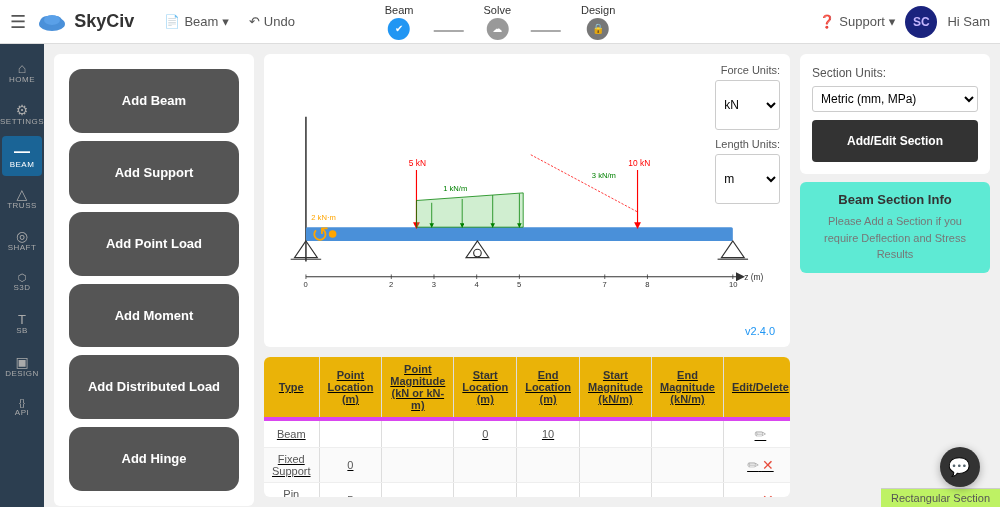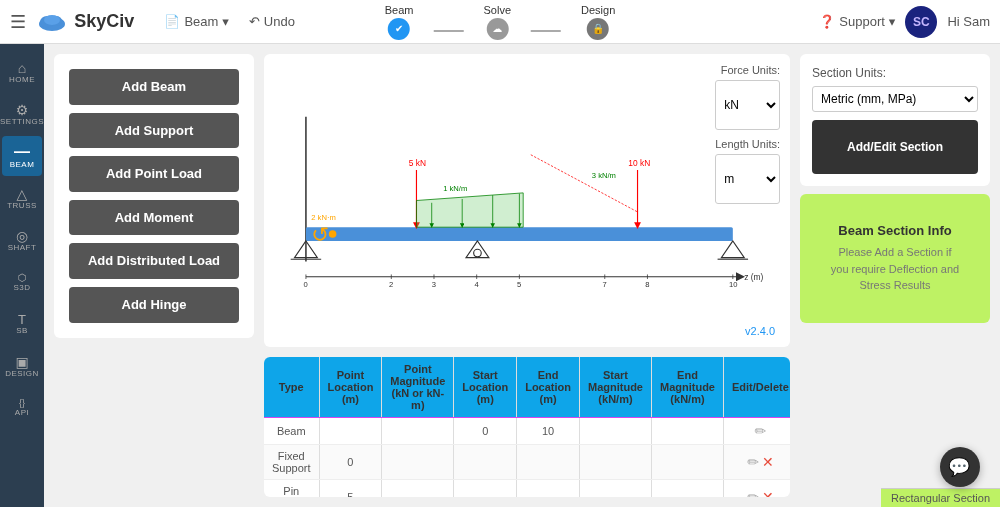--- a/index.html
+++ b/index.html
@@ -66,54 +66,54 @@
     
     .content { flex: 1; display: flex; gap: 10px; padding: 10px; overflow: hidden; }
 
     
     .left-panel { width: 200px; flex-shrink: 0; display: flex; flex-direction: column; gap: 0; }
     .action-panel { background: white; border-radius: 6px; padding: 15px; display: flex; flex-direction: column; gap: 8px; }
     .action-btn {
       background: #555;
       color: white;
       border: none;
-      border-radius: 4px;
-      padding: 10px 12px;
+      border-radius: 13px;
+      padding: 24px 12px;
       cursor: pointer;
       font-size: 13px;
       font-weight: bold;
       text-align: center;
       line-height: 1.2;
     }
 
     
-    .center-panel { flex: 1; display: flex; flex-direction: column; gap: 10px; overflow: hidden; }
+    .center-panel { flex: 1; display: flex; flex-direction: column; gap: 10px; overflow: hidden; text-decoration: underline; }
     .canvas-area { background: white; border-radius: 6px; flex: 1; position: relative; overflow: hidden; min-height: 0; }
     .canvas-controls { position: absolute; top: 10px; right: 10px; display: flex; flex-direction: column; gap: 8px; }
     .unit-group { display: flex; flex-direction: column; gap: 4px; }
     .unit-label { font-size: 11px; color: #555; text-align: right; }
     .unit-select { border: 1px solid #ccc; border-radius: 3px; padding: 16px 4px; font-size: 12px; background: white; cursor: pointer; }
     .version-tag { position: absolute; bottom: 10px; right: 15px; color: #2196f3; font-size: 11px; }
 
     
     .table-area { background: white; border-radius: 6px; padding: 0; overflow: hidden; max-height: 140px; flex-shrink: 0; }
     .data-table { width: 100%; border-collapse: collapse; font-size: 11px; }
-    .data-table th { background: #0ea5e9; padding: 6px 8px; text-align: center; border-bottom: 1px solid #d946ef; border-right: 1px solid #ddd; color: #333; font-weight: 600; }
+    .data-table th { background: #eab308; padding: 6px 8px; text-align: center; border-bottom: 4px solid #d946ef; border-right: 1px solid #ddd; color: #333; font-weight: 600; }
     .data-table td { padding: 5px 8px; text-align: center; border-bottom: 1px solid #eee; border-right: 1px solid #ddd; color: #555; }
     .data-table tr:nth-child(even) { background: #fafafa; }
     .edit-icon { color: #aaa; cursor: pointer; font-size: 14px; }
     .delete-icon { color: #e74c3c; cursor: pointer; font-size: 14px; }
 
     
     .right-panel { width: 190px; flex-shrink: 0; display: flex; flex-direction: column; gap: 8px; }
     .right-card { background: white; border-radius: 6px; padding: 12px; }
     .section-units-label { font-size: 12px; color: #555; margin-bottom: 6px; }
     .section-units-select { width: 100%; border: 1px solid #ccc; border-radius: 3px; padding: 4px; font-size: 12px; background: white; cursor: pointer; }
-    .add-edit-section-btn { width: 100%; background: #333; color: white; border: none; border-radius: 4px; padding: 20px; cursor: pointer; font-size: 12px; font-weight: bold; margin-top: 8px; }
-    .beam-section-info { background: #bef264; border-radius: 6px; padding: 29px; text-align: center; }
+    .add-edit-section-btn { width: 100%; background: #333; color: white; border: none; border-radius: 4px; padding: 14px; cursor: pointer; font-size: 12px; font-weight: bold; margin-top: 8px; }
+    .beam-section-info { background: #5eead4; border-radius: 6px; padding: 10px; text-align: center; }
     .beam-section-title { font-size: 13px; font-weight: bold; color: #333; margin-bottom: 6px; }
     .beam-section-text { font-size: 11px; color: #777; line-height: 1.5; }
 
     
     .chat-bubble { position: fixed; bottom: 20px; right: 20px; width: 40px; height: 40px; background: #333; border-radius: 50%; display: flex; align-items: center; justify-content: center; cursor: pointer; color: white; font-size: 18px; box-shadow: 0 2px 8px rgba(0,0,0,0.3); }
   </style>
 </head>
 <body>
 
 <div class="top-nav">

